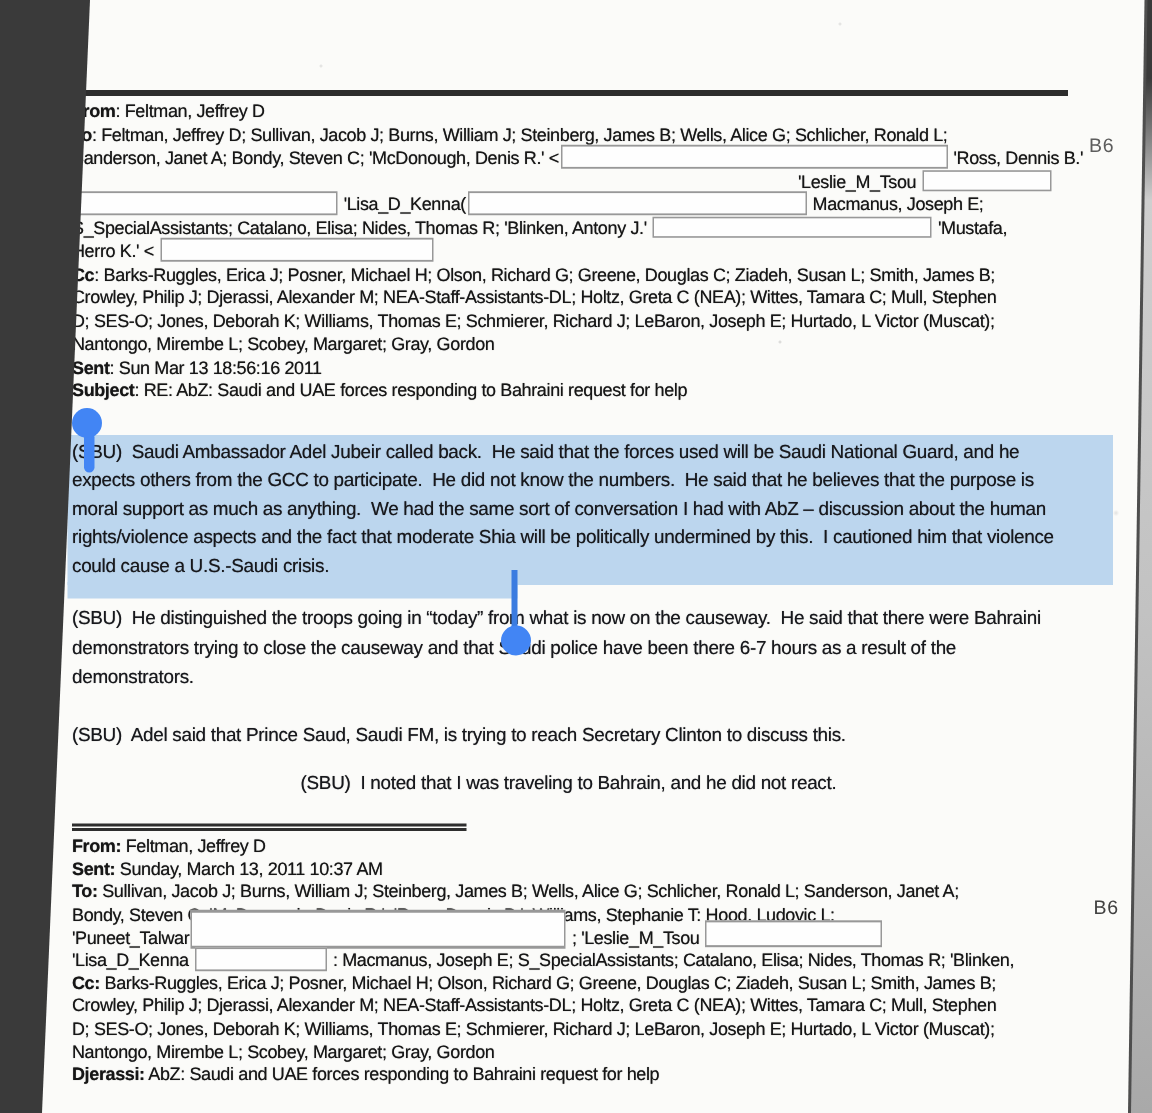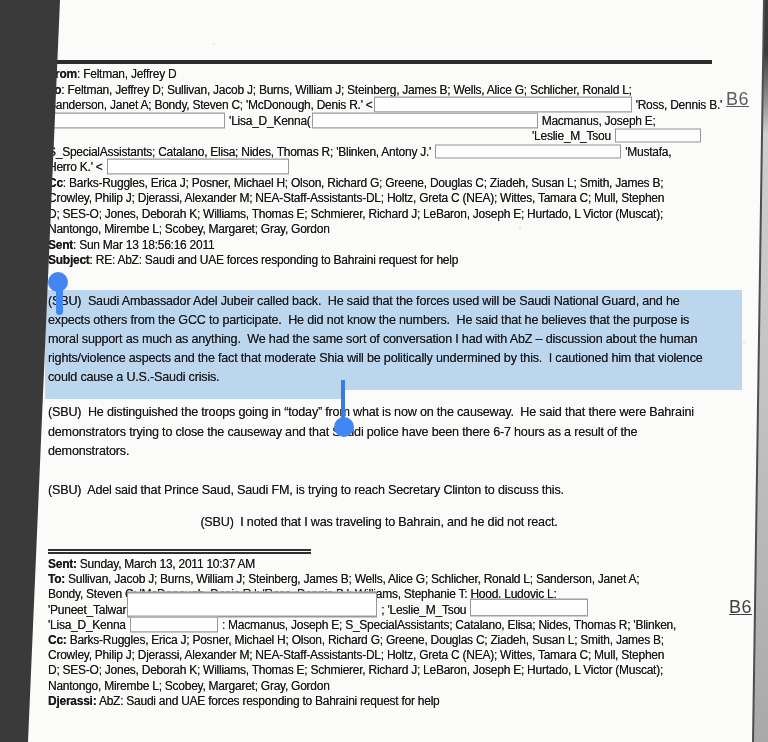--- a/index.html
+++ b/index.html
@@ -29,21 +29,21 @@
   .sep2{position:absolute;left:48px;top:549px;width:263px;height:5px;box-sizing:border-box;
         border-top:2px solid #2e2e2e;border-bottom:2px solid #2e2e2e;}
   .body{position:absolute;left:48px;top:290px;width:662px;font-size:12.6px;letter-spacing:-0.2px;
         line-height:19.1px;color:#17181c;text-shadow:0 0 .5px rgba(25,25,30,.7);}
   .body p{margin:0;}
   .p1{background:#bcd6ee;padding:2px 0 3px 0;box-shadow:-3px 0 0 #bcd6ee,32px 0 0 #bcd6ee;}
   .p2{margin-top:13px !important;}
   .p3{margin-top:20px !important;}
   .p4{margin-top:13px !important;text-align:center;}
   .hl-tail{position:absolute;left:45px;top:388px;width:300px;height:11px;background:#bcd6ee;}
-  .b6{position:absolute;font-size:18px;letter-spacing:.5px;font-weight:400;text-decoration:underline;}
+  .b6{position:absolute;font-size:13px;letter-spacing:.5px;font-weight:400;}
   .b6-top{left:726px;top:89px;color:#5d5d5d;}
   .b6-bottom{left:729px;top:597px;color:#414141;}
   .edge-svg{position:absolute;inset:0;pointer-events:none;}
   .sel-handle{position:absolute;width:20px;height:20px;border-radius:50%;background:#4285f4;cursor:grab;}
   .sel-start{left:48px;top:272px;}
   .sel-start-stem{position:absolute;left:56px;top:288px;width:7px;height:27px;border-radius:4px;
                   background:#4285f4;}
   .sel-caret{position:absolute;left:341px;top:380px;width:4px;height:42px;background:#3b7ce0;}
   .sel-end{left:334px;top:417px;}
 </style>
@@ -53,42 +53,43 @@
 <div class="stage">
   <div class="sliver"></div>
 
   <div class="page">
     <div class="rule-top"></div>
 
     <div class="hdr" id="header1">
         <div class="line"><b>From</b>: Feltman, Jeffrey D</div>
         <div class="line"><b>To</b>: Feltman, Jeffrey D; Sullivan, Jacob J; Burns, William J; Steinberg, James B; Wells, Alice G; Schlicher, Ronald L;</div>
         <div class="line">Sanderson, Janet A; Bondy, Steven C; 'McDonough, Denis R.' &lt;<span class="redaction" style="width: 258px; transform: translateY(0px) scaleY(1.23);"></span> 'Ross, Dennis B.'</div>
+        <div class="line"><span style="display: inline-block; width: 484px; height: 1px;"></span>'Leslie_M_Tsou <span class="redaction" style="width: 86px; transform: translateY(0px) scaleY(1.08);"></span></div>
         <div class="line"><span class="redaction" style="width: 176px; transform: translateY(0px) scaleY(1.23);"></span> 'Lisa_D_Kenna(<span class="redaction" style="width: 226px; transform: translateY(0px) scaleY(1.23);"></span> Macmanus, Joseph E;</div>
-        <div class="line"><span style="display: inline-block; width: 484px; height: 1px;"></span>'Leslie_M_Tsou <span class="redaction" style="width: 86px; transform: translateY(0px) scaleY(1.08);"></span></div>
         <div class="line">S_SpecialAssistants; Catalano, Elisa; Nides, Thomas R; 'Blinken, Antony J.' <span class="redaction" style="width: 186px; transform: translateY(0px) scaleY(1.08);"></span> 'Mustafa,</div>
         <div class="line">Herro K.' &lt; <span class="redaction" style="width: 182px; transform: translateY(0px) scaleY(1.23);"></span></div>
         <div class="line"><b>Cc</b>: Barks-Ruggles, Erica J; Posner, Michael H; Olson, Richard G; Greene, Douglas C; Ziadeh, Susan L; Smith, James B;</div>
         <div class="line">Crowley, Philip J; Djerassi, Alexander M; NEA-Staff-Assistants-DL; Holtz, Greta C (NEA); Wittes, Tamara C; Mull, Stephen</div>
         <div class="line">D; SES-O; Jones, Deborah K; Williams, Thomas E; Schmierer, Richard J; LeBaron, Joseph E; Hurtado, L Victor (Muscat);</div>
         <div class="line">Nantongo, Mirembe L; Scobey, Margaret; Gray, Gordon</div>
         <div class="line"><b>Sent</b>: Sun Mar 13 18:56:16 2011</div>
         <div class="line"><b>Subject</b>: RE: AbZ: Saudi and UAE forces responding to Bahraini request for help</div>
       </div>
 
     <div class="body">
       <p class="p1">(SBU)&nbsp; Saudi Ambassador Adel Jubeir called back.&nbsp; He said that the forces used will be Saudi National Guard, and he expects others from the GCC to participate.&nbsp; He did not know the numbers.&nbsp; He said that he believes that the purpose is moral support as much as anything.&nbsp; We had the same sort of conversation I had with AbZ – discussion about the human rights/violence aspects and the fact that moderate Shia will be politically undermined by this.&nbsp; I cautioned him that violence could cause a U.S.-Saudi crisis.</p>
       <p class="p2">(SBU)&nbsp; He distinguished the troops going in “today” from what is now on the causeway.&nbsp; He said that there were Bahraini demonstrators trying to close the causeway and that Saudi police have been there 6-7 hours as a result of the demonstrators.</p>
       <p class="p3">(SBU)&nbsp; Adel said that Prince Saud, Saudi FM, is trying to reach Secretary Clinton to discuss this.</p>
       <p class="p4">(SBU)&nbsp; I noted that I was traveling to Bahrain, and he did not react.</p>
     </div>
     <div class="hl-tail"></div>
 
     <div class="sep2"></div>
     <div class="hdr" id="header2">
+        <div class="line"><b>From:</b> Feltman, Jeffrey D</div>
         <div class="line"><b>Sent:</b> Sunday, March 13, 2011 10:37 AM</div>
         <div class="line"><b>To:</b> Sullivan, Jacob J; Burns, William J; Steinberg, James B; Wells, Alice G; Schlicher, Ronald L; Sanderson, Janet A;</div>
         <div class="line">Bondy, Steven C; 'McDonough, Denis R.'; 'Ross, Dennis B.'; Williams, Stephanie T: Hood. Ludovic L:</div>
         <div class="line">'Puneet_Talwar<span class="redaction" style="width: 250px; transform: translateY(-5px) scaleY(2);"></span> ; 'Leslie_M_Tsou <span class="redaction" style="width: 118px; transform: translateY(-2px) scaleY(1.38);"></span></div>
         <div class="line">'Lisa_D_Kenna <span class="redaction" style="width: 88px; transform: translateY(0px) scaleY(1.23);"></span> : Macmanus, Joseph E; S_SpecialAssistants; Catalano, Elisa; Nides, Thomas R; 'Blinken,</div>
         <div class="line"><b>Cc:</b> Barks-Ruggles, Erica J; Posner, Michael H; Olson, Richard G; Greene, Douglas C; Ziadeh, Susan L; Smith, James B;</div>
         <div class="line">Crowley, Philip J; Djerassi, Alexander M; NEA-Staff-Assistants-DL; Holtz, Greta C (NEA); Wittes, Tamara C; Mull, Stephen</div>
         <div class="line">D; SES-O; Jones, Deborah K; Williams, Thomas E; Schmierer, Richard J; LeBaron, Joseph E; Hurtado, L Victor (Muscat);</div>
         <div class="line">Nantongo, Mirembe L; Scobey, Margaret; Gray, Gordon</div>
         <div class="line"><b>Djerassi:</b> AbZ: Saudi and UAE forces responding to Bahraini request for help</div>

